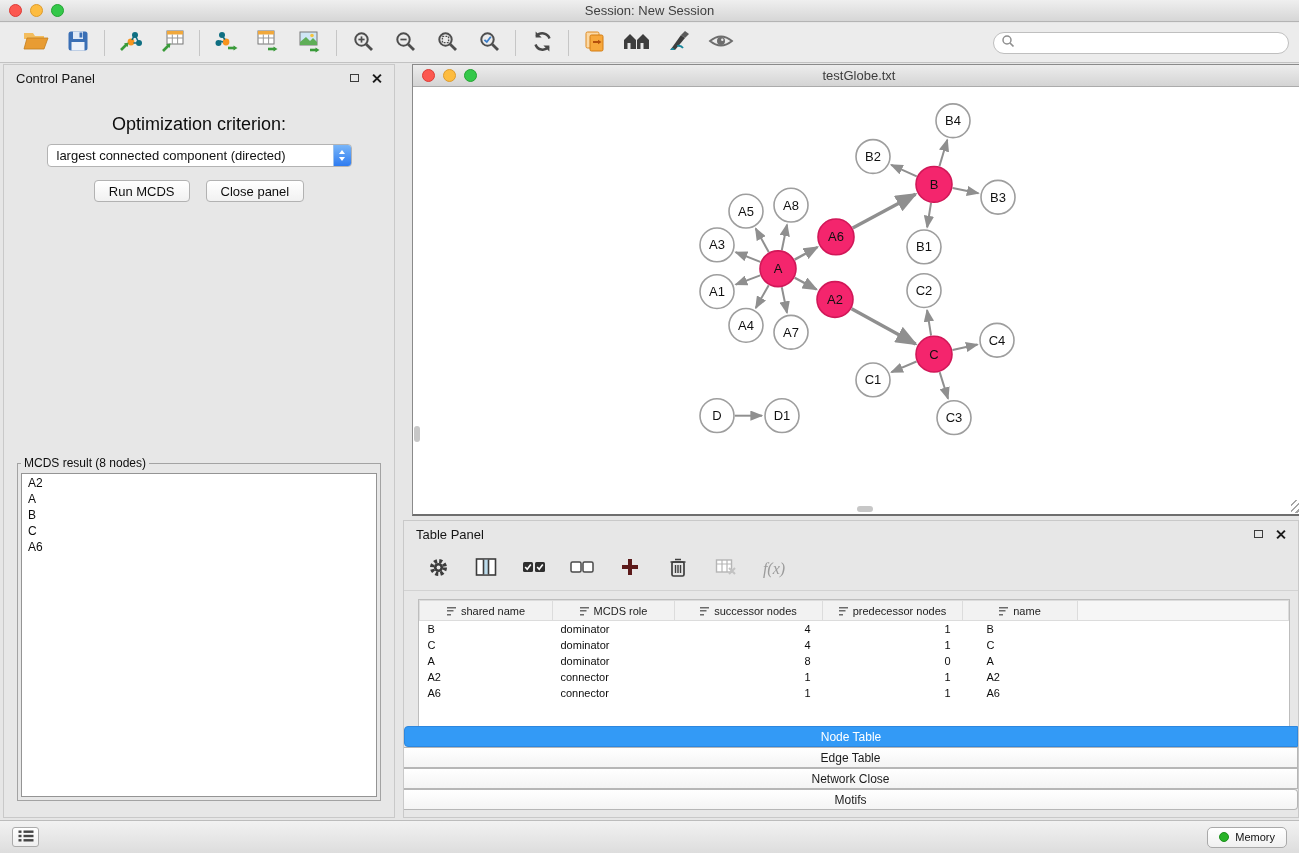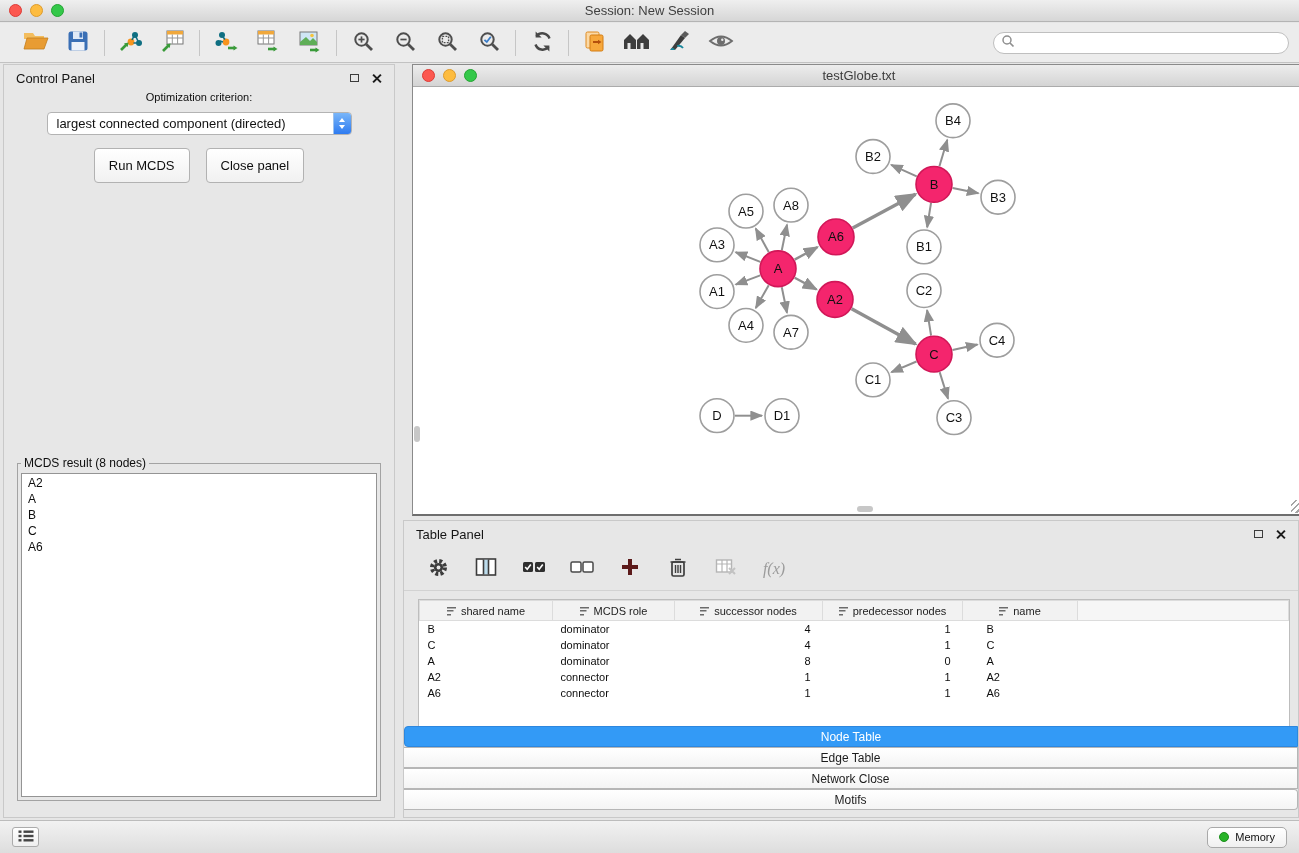--- a/index.html
+++ b/index.html
@@ -43,32 +43,32 @@
     border:1px solid #b6b6b6; border-left:none; color:#1c1c1c; cursor:default;
     font-family:"Liberation Sans",sans-serif; }
   .tab:first-child { border-left:1px solid #b6b6b6; border-radius:4px 0 0 4px; }
   .tab:last-child { border-radius:0 4px 4px 0; }
   .tab.active { background:#339af6; border-color:#2d87de; color:#fff; }
 
   
   .control-panel { position:absolute; left:3px; top:64px; width:392px; height:754px;
     background:#e7e7e7; border:1px solid #c9c9c9; }
   .cp-tabs { margin-top:5px; }
-  .opt-label { text-align:center; font-size:11px; color:#0d0d0d; }
+  .opt-label { text-align:center; margin-top:23px; font-size:18px; color:#0d0d0d; }
   .combo { margin:9px auto 0; width:305px; height:23px; background:#fff; border:1px solid #b3b3b3;
     border-radius:4px; display:flex; align-items:center; overflow:hidden; }
   .combo-value { flex:1; font-size:13px; padding:0 9px; white-space:nowrap; overflow:hidden; }
   .combo-stepper { width:18px; align-self:stretch; background:linear-gradient(#79b6f9,#2e7bf0);
     border-left:1px solid #9cc2ef; display:flex; flex-direction:column; align-items:center; justify-content:center; }
   .arr-up { width:0; height:0; border-left:3.5px solid transparent; border-right:3.5px solid transparent;
     border-bottom:4.5px solid #fff; margin-bottom:2.5px; }
   .arr-down { width:0; height:0; border-left:3.5px solid transparent; border-right:3.5px solid transparent;
     border-top:4.5px solid #fff; }
   .btn-row { display:flex; justify-content:center; gap:16px; margin-top:13px; }
-  .push-btn { height:35px; padding:0 14px; background:linear-gradient(#ffffff,#f1f1f1);
+  .push-btn { height:22px; padding:0 14px; background:linear-gradient(#ffffff,#f1f1f1);
     border:1px solid #b2b2b2; border-radius:4px; font-size:13px; color:#0e0e0e; cursor:default;
     font-family:"Liberation Sans",sans-serif; }
   .result-group { position:absolute; left:13px; right:13px; top:391px; bottom:16px;
     border:1px solid #a3a3a3; padding:3px; }
   .result-legend { font-size:12px; padding:0 3px; color:#0d0d0d; }
   .result-list { width:100%; height:100%; background:#fff; border:1px solid #949494; overflow:auto; padding-top:1px; }
   .list-item { font-size:12px; color:#0d0d0d; padding:1px 6px; line-height:14px; }
 
   
   .network-window { position:absolute; left:412px; top:64px; width:894px; height:452px;

